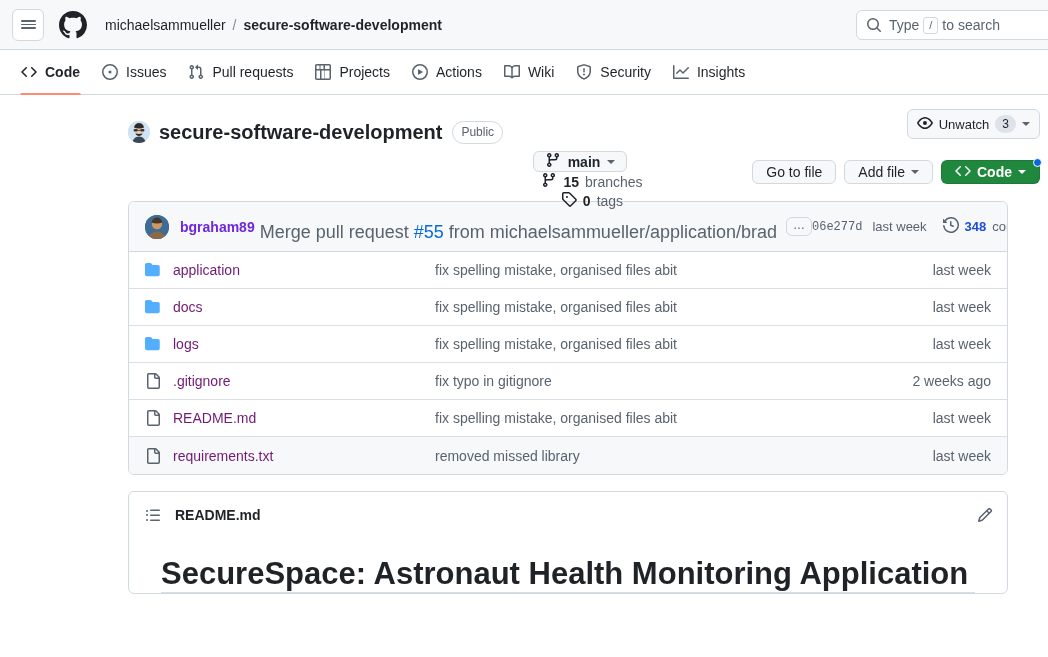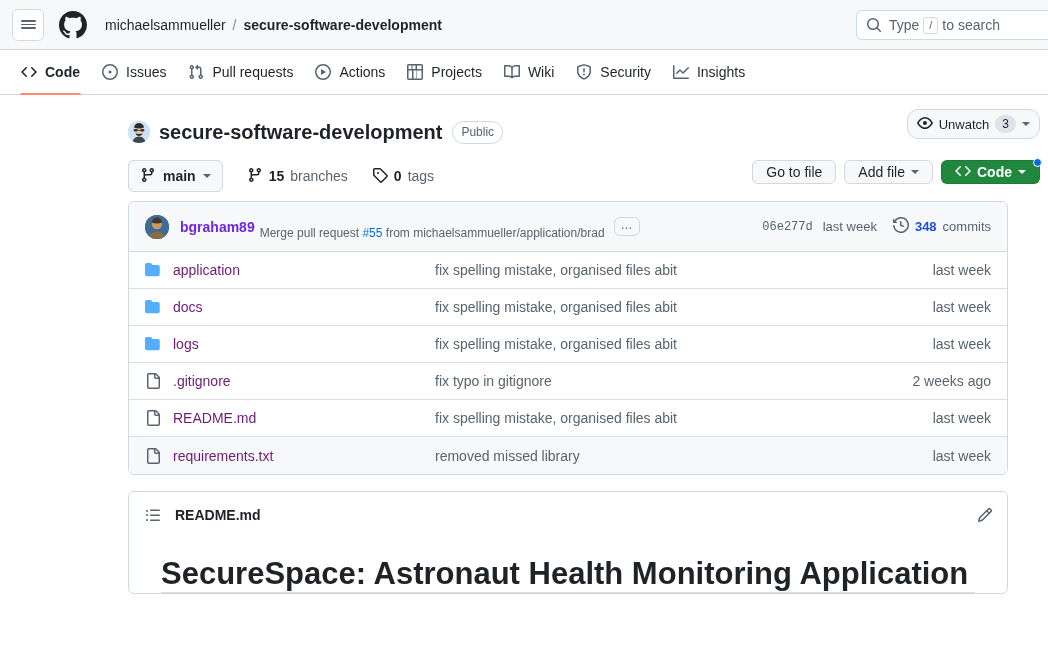--- a/index.html
+++ b/index.html
@@ -151,21 +151,21 @@
   .watch-btn {
     position: absolute;
     right: -8px;
     top: 14px;
     display: flex;
     align-items: center;
     gap: 6px;
     height: 30px;
     padding: 1px 9px;
     border: 1px solid #d1d9e0;
-    border-radius: 11px;
+    border-radius: 6px;
     background: #f6f8fa;
     font-size: 13px;
     color: #1f2328;
     cursor: pointer;
     white-space: nowrap;
   }
   .count-pill {
     background: #dee3e9;
     border-radius: 2em;
     font-size: 12px;
@@ -181,20 +181,21 @@
     display: inline-block;
   }
 
   
   .branch-bar {
     display: flex;
     align-items: center;
     padding-left: 112px;
     height: 50px;
     position: relative;
+    flex-direction: column;
   }
   .branch-btn {
     display: flex; align-items: center; gap: 7px;
     height: 32px; padding: 0 11px;
     border: 1px solid #d1d9e0;
     border-radius: 6px;
     background: #f6f8fa;
     font-size: 14px; font-weight: bold;
     color: #1f2328;
     cursor: pointer;
@@ -260,21 +261,21 @@
   }
   .commit-avatar {
     width: 24px; height: 24px;
     border-radius: 50%;
     flex: none;
     margin-right: 11px;
     background: #4a6b8a;
     overflow: hidden;
   }
   .commit-author { font-size: 14px; font-weight: bold; color: #6d28d9; margin-right: 5px; white-space: nowrap; }
-  .commit-msg { font-size: 12px; color: #59636e; white-space: nowrap; margin-top: 12px; }
+  .commit-msg { font-size: 18px; color: #59636e; white-space: nowrap; margin-top: 12px; }
   .commit-msg a { color: #0969da; text-decoration: none; }
   .ellipsis-btn {
     margin-left: 9px;
     border: 1px solid #d1d9e0;
     border-radius: 6px;
     background: #f6f8fa;
     color: #59636e;
     font-size: 12px;
     height: 19px;
     min-width: 26px;
@@ -421,33 +422,33 @@
       <svg width="16" height="16" viewBox="0 0 16 16" fill="#59636e">
           <path d="M1.5 3.25a2.25 2.25 0 1 1 3 2.122v5.256a2.251 2.251 0 1 1-1.5 0V5.372A2.25 2.25 0 0 1 1.5 3.25Zm5.677-.177L9.573.677A.25.25 0 0 1 10 .854V2.5h1A2.5 2.5 0 0 1 13.5 5v5.628a2.251 2.251 0 1 1-1.5 0V5a1 1 0 0 0-1-1h-1v1.646a.25.25 0 0 1-.427.177L7.177 3.427a.25.25 0 0 1 0-.354ZM3.75 2.5a.75.75 0 1 0 0 1.5.75.75 0 0 0 0-1.5Zm0 9.5a.75.75 0 1 0 0 1.5.75.75 0 0 0 0-1.5Zm8.25.75a.75.75 0 1 0 1.5 0 .75.75 0 0 0-1.5 0Z"></path>
         </svg>
     </span>
     <span class="tlabel">Pull requests</span>
   </div>
 
   <div class="tab">
     <span class="ticon">
       <svg width="16" height="16" viewBox="0 0 16 16" fill="#59636e">
+          <path d="M1.75 0h12.5C15.216 0 16 .784 16 1.75v12.5A1.75 1.75 0 0 1 14.25 16H1.75A1.75 1.75 0 0 1 0 14.25V1.75C0 .784.784 0 1.75 0ZM1.5 6.5v7.75c0 .138.112.25.25.25H5v-8Zm8.5 8h4.25a.25.25 0 0 0 .25-.25V6.5H10Zm4.5-9.5V1.75a.25.25 0 0 0-.25-.25H10V5ZM8.5 5V1.5h-3V5Zm-7 0h3V1.5H1.75a.25.25 0 0 0-.25.25Zm5 1.5v8h3v-8Z"></path>
+        </svg>
+    </span>
+    <span class="tlabel">Projects</span>
+  </div>
+
+  <div class="tab">
+    <span class="ticon">
+      <svg width="16" height="16" viewBox="0 0 16 16" fill="#59636e">
           <path d="M8 0a8 8 0 1 1 0 16A8 8 0 0 1 8 0ZM1.5 8a6.5 6.5 0 1 0 13 0 6.5 6.5 0 0 0-13 0Zm4.879-2.773 4.264 2.559a.25.25 0 0 1 0 .428l-4.264 2.559A.25.25 0 0 1 6 10.559V5.442a.25.25 0 0 1 .379-.215Z"></path>
         </svg>
     </span>
     <span class="tlabel">Actions</span>
-  </div>
-
-  <div class="tab">
-    <span class="ticon">
-      <svg width="16" height="16" viewBox="0 0 16 16" fill="#59636e">
-          <path d="M1.75 0h12.5C15.216 0 16 .784 16 1.75v12.5A1.75 1.75 0 0 1 14.25 16H1.75A1.75 1.75 0 0 1 0 14.25V1.75C0 .784.784 0 1.75 0ZM1.5 6.5v7.75c0 .138.112.25.25.25H5v-8Zm8.5 8h4.25a.25.25 0 0 0 .25-.25V6.5H10Zm4.5-9.5V1.75a.25.25 0 0 0-.25-.25H10V5ZM8.5 5V1.5h-3V5Zm-7 0h3V1.5H1.75a.25.25 0 0 0-.25.25Zm5 1.5v8h3v-8Z"></path>
-        </svg>
-    </span>
-    <span class="tlabel">Projects</span>
   </div>
 
   <div class="tab">
     <span class="ticon">
       <svg width="16" height="16" viewBox="0 0 16 16" fill="#59636e">
           <path d="M0 1.75A.75.75 0 0 1 .75 1h4.253c1.227 0 2.317.59 3 1.501A3.743 3.743 0 0 1 11.006 1h4.245a.75.75 0 0 1 .75.75v10.5a.75.75 0 0 1-.75.75h-4.507a2.25 2.25 0 0 0-1.591.659l-.622.621a.75.75 0 0 1-1.06 0l-.622-.621A2.25 2.25 0 0 0 5.258 13H.75a.75.75 0 0 1-.75-.75Zm7.251 10.324.004-5.073-.002-2.253A2.25 2.25 0 0 0 5.003 2.5H1.5v9h3.757a3.75 3.75 0 0 1 1.994.574ZM8.755 4.75l-.004 7.322a3.752 3.752 0 0 1 1.992-.572H14.5v-9h-3.495a2.25 2.25 0 0 0-2.25 2.25Z"></path>
         </svg>
     </span>
     <span class="tlabel">Wiki</span>
   </div>

